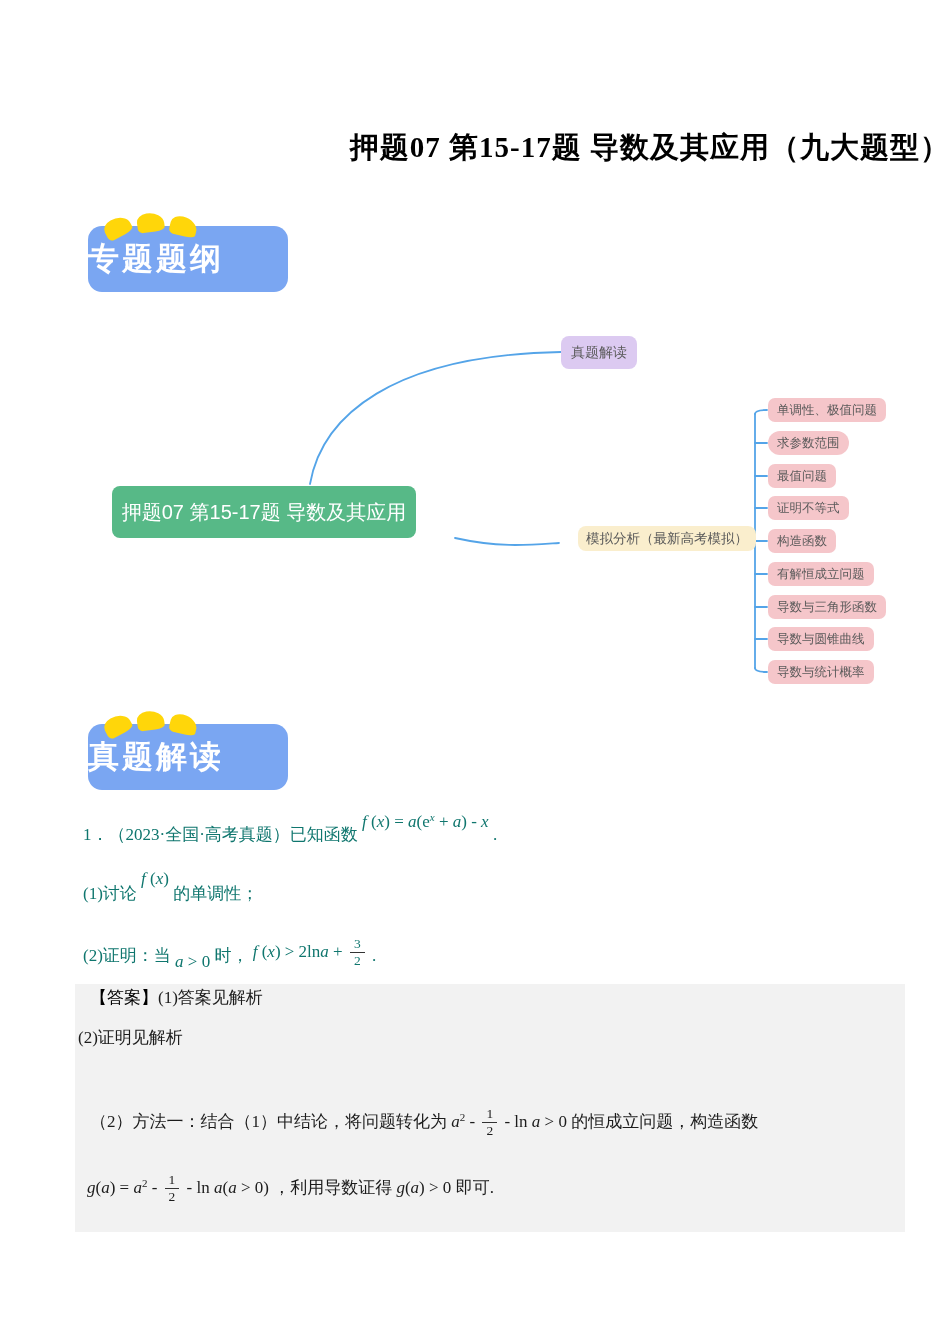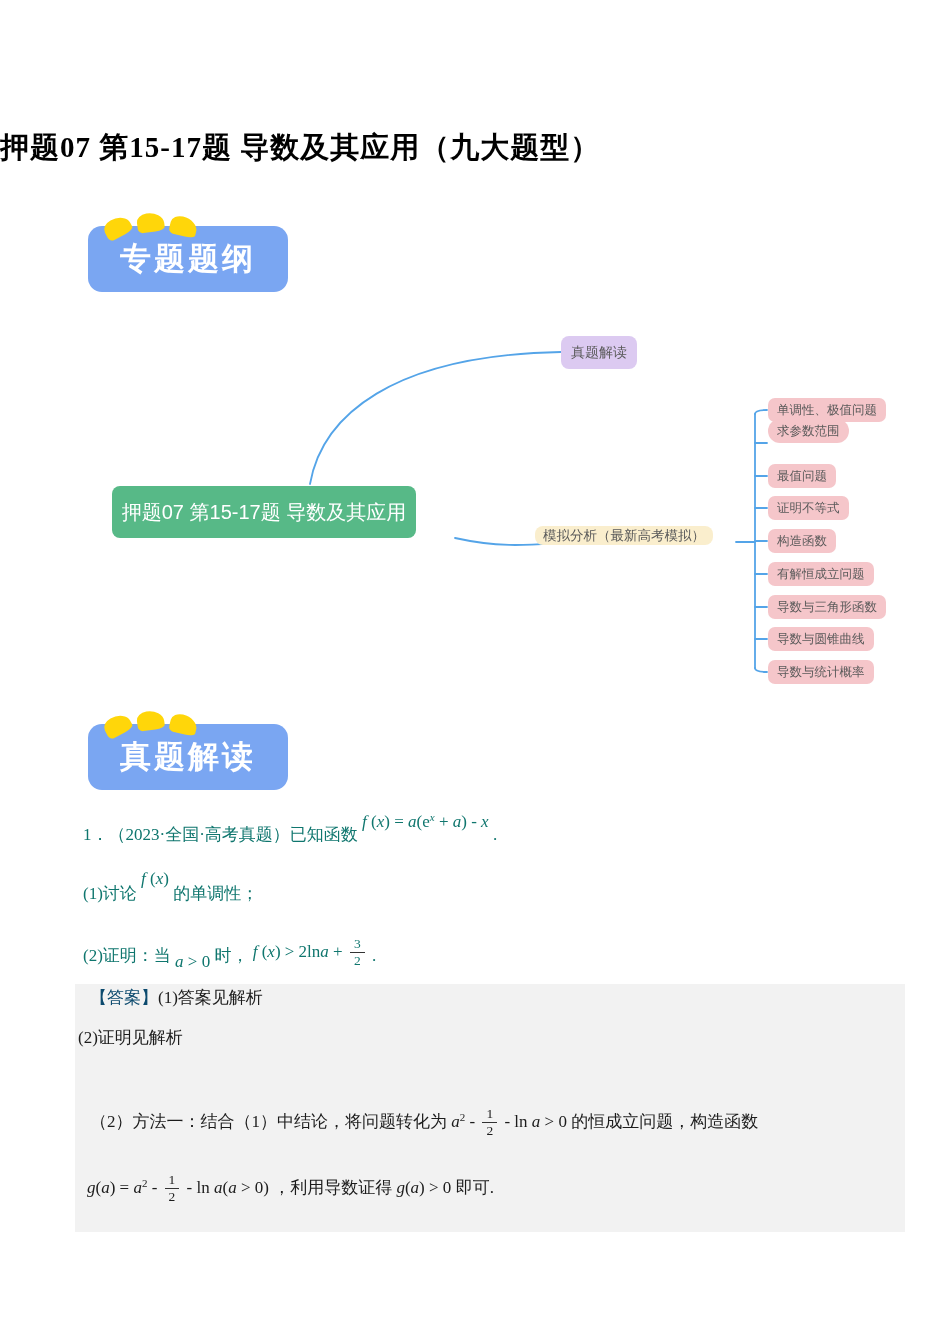--- a/index.html
+++ b/index.html
@@ -4,29 +4,29 @@
 <style>
   html,body { margin:0; padding:0; background:#ffffff; }
   .page {
     position:relative; width:950px; height:1344px; background:#ffffff;
     font-family:"Liberation Serif","DejaVu Serif",serif; overflow:hidden;
   }
 
   
   .doc-title {
     position:absolute; top:128px; left:0; width:100%;
-    text-align:left; font-size:29px; font-weight:bold; color:#000;
+    text-align:right; font-size:29px; font-weight:bold; color:#000;
     letter-spacing:1px; white-space:nowrap;
   }
 
   
   .badge {
     position:absolute; left:88px; width:200px; height:66px;
     background:#7aa6f2; border-radius:14px;
-    display:flex; align-items:center; justify-content:center;
+    display:flex; align-items:center; justify-content:flex-start;
     font-family:"Liberation Sans","DejaVu Sans",sans-serif;
     font-weight:bold; font-size:31px; color:#ffffff; letter-spacing:3px;
   }
   #badge-outline { top:226px; }
   #badge-zhenti  { top:724px; }
   .marks { position:absolute; left:16px; top:-13px; width:110px; height:34px; }
   .mark {
     position:absolute; width:27px; height:19px; background:#ffd60a;
     border-radius:65% 100% 60% 30% / 70% 100% 30% 45%;
   }
@@ -42,21 +42,21 @@
   }
   #mm-center {
     left:112px; top:486px; width:304px; height:52px;
     background:#57b987; color:#ffffff; font-size:20px; border-radius:8px;
   }
   #mm-zhenti {
     left:561px; top:336px; height:33px; padding:0 10px;
     background:#dccaf1; font-size:14px; border-radius:8px;
   }
   #mm-moni {
-    left:535px; top:526px; height:19px; padding:0 8px;
+    left:578px; top:526px; height:25px; padding:0 8px;
     background:#faeecd; font-size:13.5px; border-radius:8px;
   }
   .topic {
     position:absolute; left:768px; height:24px; padding:0 9px;
     background:#f5c6ca; font-size:12.5px; border-radius:7px;
     display:flex; align-items:center; color:#5a5a5a;
     font-family:"Liberation Sans","DejaVu Sans",sans-serif; white-space:nowrap;
   }
   .mm-svg { position:absolute; left:0; top:0; pointer-events:none; }
 
@@ -73,21 +73,21 @@
   .frac .fden { padding:0 4px; }
   .fml { position:relative; display:inline-block; }
   .up13 { top:-13px; } .up15 { top:-15px; } .up4 { top:-4px; } .dn6 { top:6px; }
 
   
   #answer-box {
     position:absolute; left:75px; top:984px; width:830px; height:248px;
     background:#f2f2f2;
   }
   .aline { position:absolute; font-size:17px; color:#1c1c1c; white-space:nowrap; line-height:20px; }
-  .red { color:#0c4a6e; }
+  .red { color:#000000; }
 </style>
 </head>
 <body>
 
 <div class="page">
 
   <div class="doc-title">押题07 第15-17题 导数及其应用（九大题型）</div>
 
   <div class="badge" id="badge-outline">
     <div class="marks">
@@ -114,21 +114,21 @@
       <path d="M755,607 L767,607"></path>
       <path d="M755,639 L767,639"></path>
     </g>
   </svg>
 
   <div class="mm-node" id="mm-center">押题07 第15-17题 导数及其应用</div>
   <div class="mm-node" id="mm-zhenti">真题解读</div>
   <div class="mm-node" id="mm-moni">模拟分析（最新高考模拟）</div>
 
   <div class="topic" style="top:398px;">单调性、极值问题</div>
-  <div class="topic" style="top:419px;border-radius:12px;">求参数范围</div>
+  <div class="topic" style="top:431px;border-radius:12px;">求参数范围</div>
   <div class="topic" style="top:464px;">最值问题</div>
   <div class="topic" style="top:496px;text-align:right;">证明不等式</div>
   <div class="topic" style="top:529px;">构造函数</div>
   <div class="topic" style="top:562px;">有解恒成立问题</div>
   <div class="topic" style="top:595px;">导数与三角形函数</div>
   <div class="topic" style="top:627px;">导数与圆锥曲线</div>
   <div class="topic" style="top:660px;text-align:center;">导数与统计概率</div>
 
   <div class="badge" id="badge-zhenti">
     <div class="marks">

